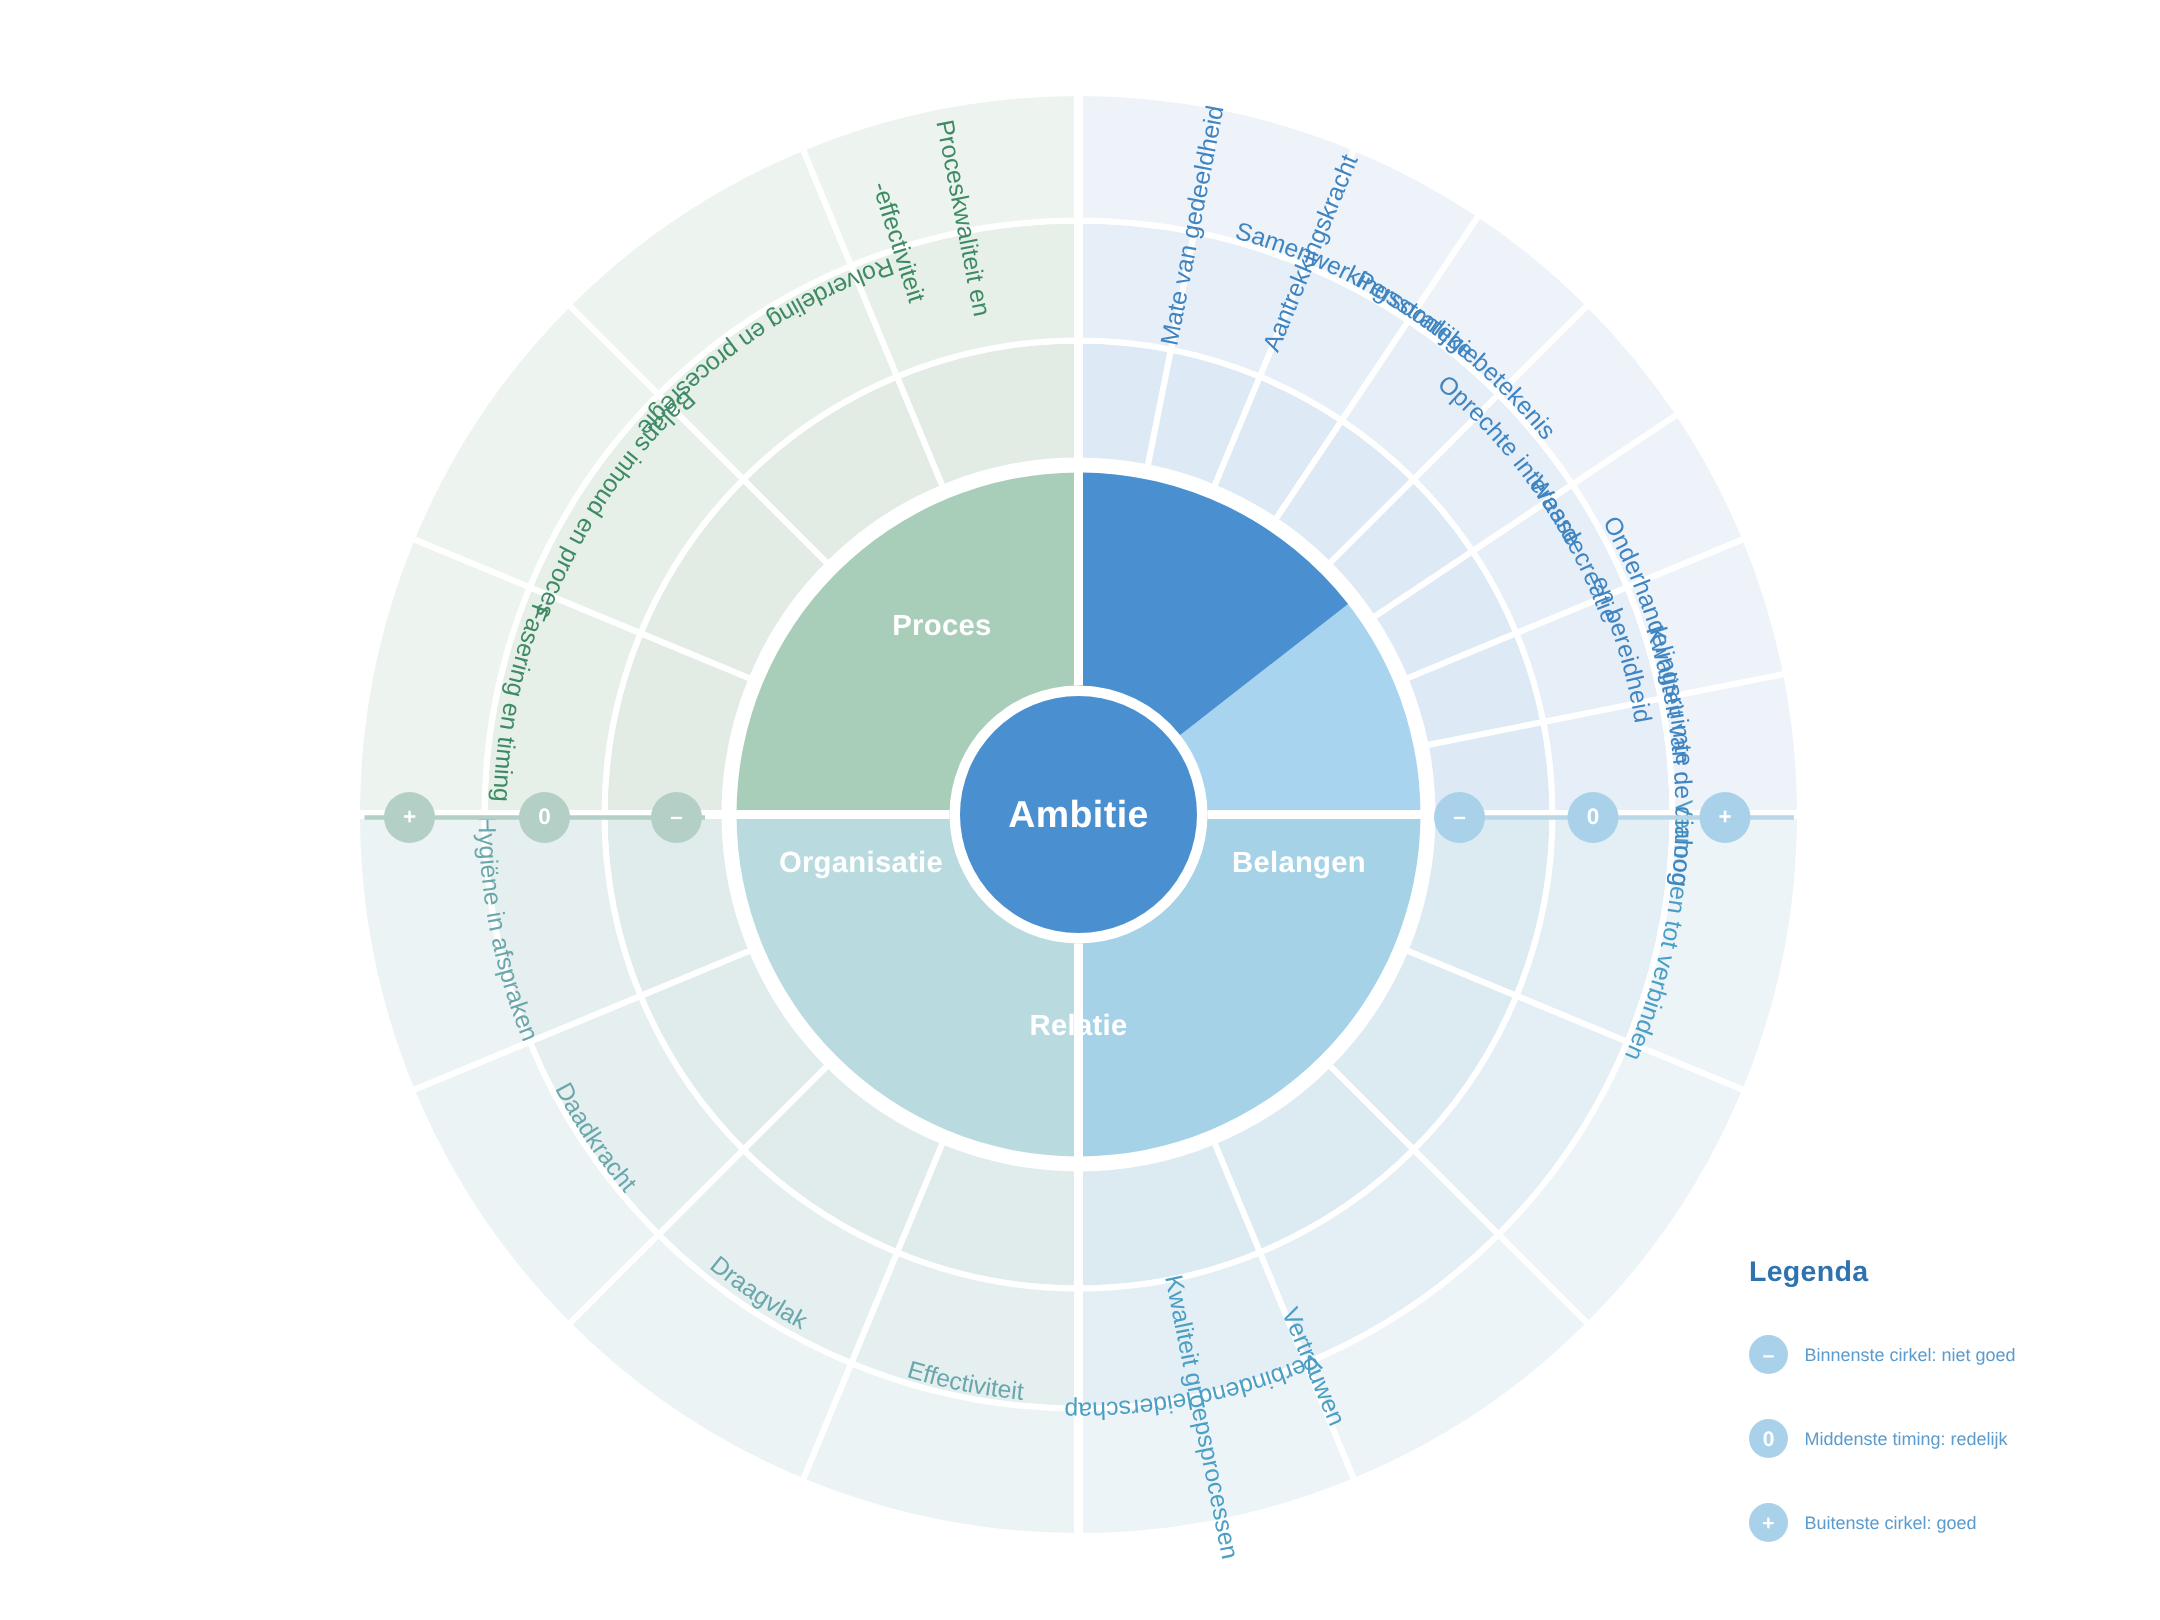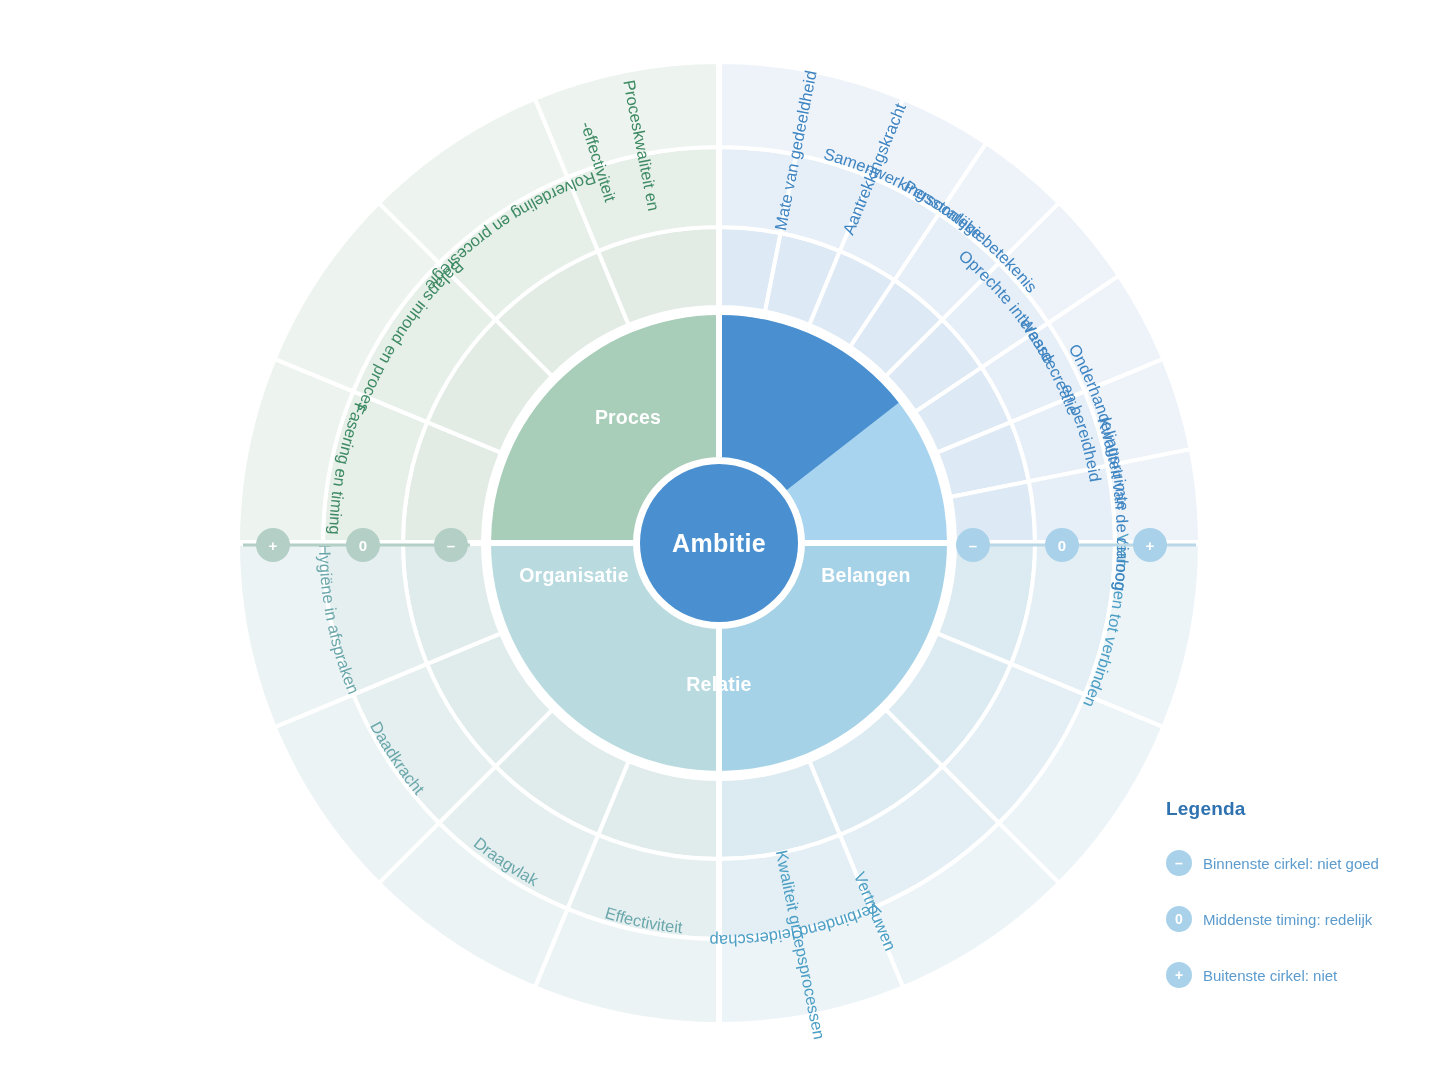--- a/index.html
+++ b/index.html
@@ -26,21 +26,21 @@
   }
   .ring-label{
     font-size:16.5px;
     font-weight:400;
   }
   .axis-line{stroke:#b9d7e6;stroke-width:3;}
   .axis-line.green{stroke:#b3cfc6;}
   .badge-txt{font-size:15px;font-weight:700;fill:#ffffff;}
   #legend{
     position:absolute;
-    left:1166px;top:798px;
+    left:1166px;top:838px;
     width:260px;
   }
   #legend h2{
     margin:0 0 30px 0;
     font-size:19px;
     font-weight:700;
     color:#2e72b0;
     letter-spacing:.2px;
   }
   .legend-row{
@@ -52,21 +52,21 @@
   .legend-badge{
     width:26px;height:26px;border-radius:50%;
     background:#a9d2ea;
     color:#ffffff;
     font-size:14px;font-weight:700;
     display:flex;align-items:center;justify-content:center;
     flex:0 0 auto;
     line-height:1;
   }
   .legend-text{
-    font-size:15px;
+    font-size:12px;
     color:#5b9bcd;
     white-space:nowrap;
   }
 </style>
 </head>
 <body>
 
 <div id="wheel-wrap">
 <svg width="1440" height="1080" viewBox="0 0 1440 1080" xmlns="http://www.w3.org/2000/svg">
   <defs>
@@ -225,15 +225,15 @@
   <div class="legend-row">
     <div class="legend-badge">–</div>
     <div class="legend-text">Binnenste cirkel: niet goed</div>
   </div>
   <div class="legend-row">
     <div class="legend-badge">0</div>
     <div class="legend-text">Middenste timing: redelijk</div>
   </div>
   <div class="legend-row">
     <div class="legend-badge">+</div>
-    <div class="legend-text">Buitenste cirkel: niet</div>
+    <div class="legend-text">Buitenste cirkel: goed</div>
   </div>
 </div>
 
 </body></html>

